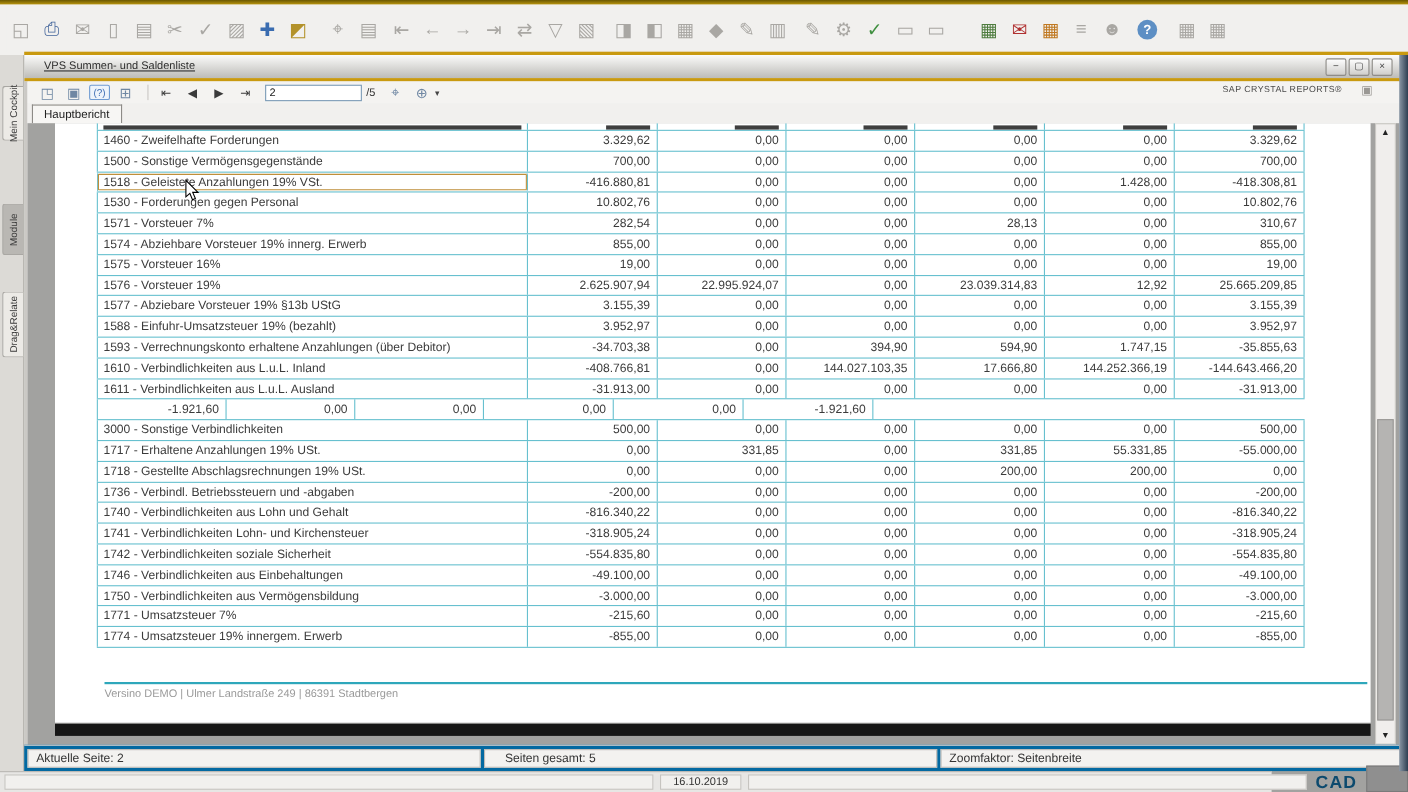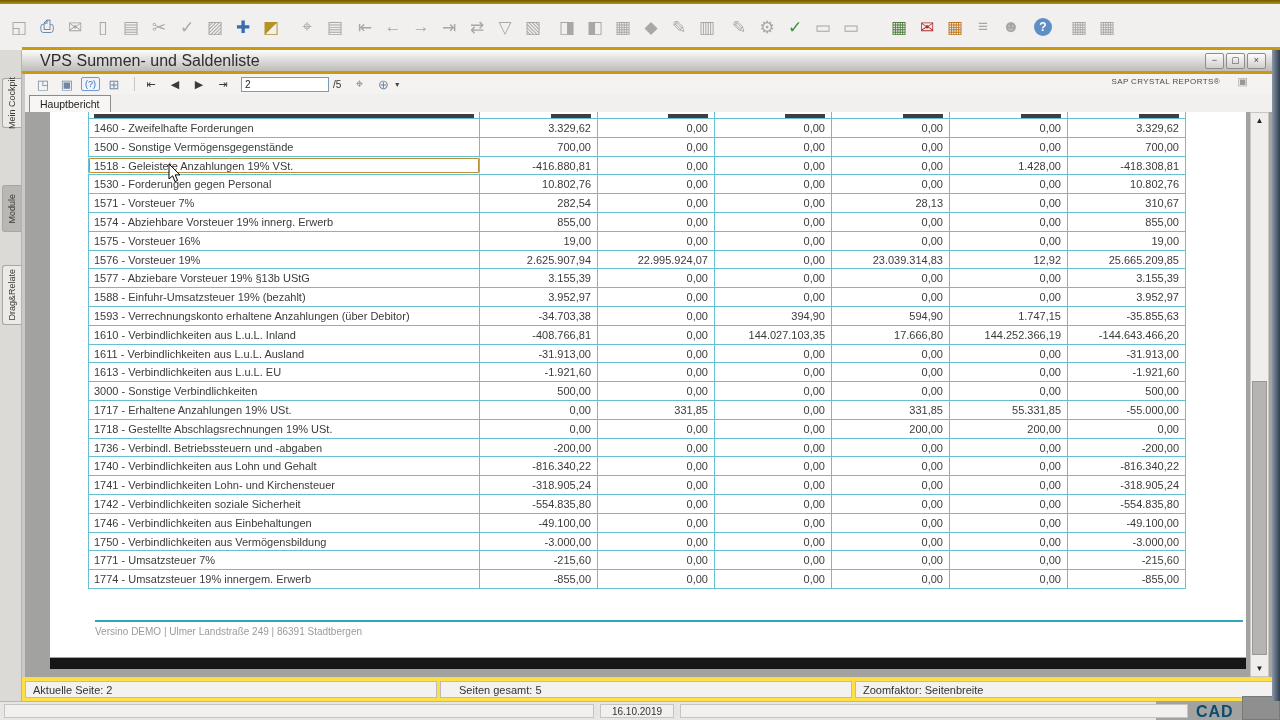--- a/index.html
+++ b/index.html
@@ -9,21 +9,21 @@
   .top-line{position:absolute;left:0;top:0;width:1280px;height:4px;background:linear-gradient(#6b5800,#b8940e);}
   .top-toolbar{position:absolute;left:6px;top:6px;width:1270px;height:42px;display:flex;align-items:center;background:#f1f0ee;}
   .tbicon{width:26px;height:24px;display:inline-flex;align-items:center;justify-content:center;
           font-size:17px;color:#a9a7a3;margin-right:2px;flex:0 0 auto;}
   .tbicon[data-name="help-icon"]{width:18px;height:18px;background:#5d8fc4;color:#fff;border-radius:50%;
           font-size:12px;font-weight:bold;margin:0 4px;}
   
   .win-goldline-top{position:absolute;left:22px;top:47px;width:1258px;height:3px;background:#c99a10;}
   .title-bar{position:absolute;left:22px;top:50px;width:1258px;height:21px;
              background:linear-gradient(#fbfbfa,#bdbcb8);display:flex;align-items:center;}
-  .title-text{font-size:16px;color:#2e2e2e;padding-left:18px;flex:1;}
+  .title-text{font-size:10px;color:#2e2e2e;padding-left:18px;flex:1;text-decoration:underline;}
   .win-btn{width:17px;height:14px;margin-left:2px;border:1px solid #8e8c88;border-radius:2px;
            background:linear-gradient(#fdfdfd,#cfcecb);font-size:9px;line-height:12px;text-align:center;color:#444;}
   .win-btns{display:flex;padding-right:14px;}
   .win-goldline-bottom{position:absolute;left:22px;top:71px;width:1258px;height:3px;background:#c99a10;}
   .left-border{position:absolute;left:22px;top:74px;width:3px;height:627px;background:#cbc9c5;}
   .right-frame{position:absolute;left:1272px;top:50px;width:8px;height:651px;background:linear-gradient(to right,#8a97a5,#2e3f52);}
   
   .viewer-toolbar{position:absolute;left:25px;top:74px;width:1247px;height:20px;background:#f4f3f1;
                   display:flex;align-items:center;padding-left:8px;box-sizing:border-box;}
   .vicon{width:20px;height:16px;display:inline-flex;align-items:center;justify-content:center;
@@ -66,21 +66,21 @@
   .vs-up{top:0;}
   .vs-down{bottom:0;}
   .vs-thumb{position:absolute;left:1px;top:268px;width:15px;height:274px;background:#b5b4b2;border:1px solid #9a9896;box-sizing:border-box;}
   
   .dock{position:absolute;left:0;top:50px;width:22px;height:651px;background:#dcdad6;border-right:1px solid #b5b3af;box-sizing:border-box;}
   .dock-tab{position:absolute;left:2px;width:19px;background:#eceae6;border:1px solid #a9a7a3;border-right:none;
             border-radius:3px 0 0 3px;display:flex;align-items:center;justify-content:center;box-sizing:border-box;}
   .dock-tab.active{background:#b9b7b3;}
   .dock-tab span{writing-mode:vertical-rl;transform:rotate(180deg);font-size:9px;color:#3a3a3a;white-space:nowrap;}
   
-  .status-bar{position:absolute;left:22px;top:677px;width:1250px;height:24px;background:#fde047;border-top:1px solid #d5d3cf;box-sizing:border-box;}
+  .status-bar{position:absolute;left:22px;top:677px;width:1250px;height:24px;background:#0369a1;border-top:1px solid #d5d3cf;box-sizing:border-box;}
   .sb-panel{position:absolute;top:3px;height:17px;line-height:17px;border:1px solid #bdbbb7;background:#f3f2f0;
             font-size:11px;color:#333;padding-left:7px;box-sizing:border-box;}
   .sb-1{left:3px;width:412px;}
   .sb-2{left:418px;width:412px;padding-left:18px;}
   .sb-3{left:833px;width:428px;}
   
   .bottom-bar{position:absolute;left:0;top:701px;width:1156px;height:19px;background:#e7e6e4;border-top:1px solid #b8b6b2;box-sizing:border-box;}
   .bb-panel{position:absolute;top:2px;height:14px;border:1px solid #c6c4c0;background:#f1f0ee;box-sizing:border-box;
             font-size:10px;color:#333;line-height:13px;text-align:center;}
   .bb-1{left:4px;width:590px;}
@@ -313,21 +313,20 @@
             <div class="trow" data-name="table-row">
               <div class="cell c0 name" data-name="account-cell">1611 - Verbindlichkeiten aus L.u.L. Ausland</div>
               <div class="cell c1 num" data-name="value-cell">-31.913,00</div>
               <div class="cell c2 num" data-name="value-cell">0,00</div>
               <div class="cell c3 num" data-name="value-cell">0,00</div>
               <div class="cell c4 num" data-name="value-cell">0,00</div>
               <div class="cell c5 num" data-name="value-cell">0,00</div>
               <div class="cell c6 num" data-name="value-cell">-31.913,00</div>
             </div>
             <div class="trow" data-name="table-row">
-              <div class="cell c0 name" data-name="account-cell">1613 - Verbindlichkeiten aus L.u.L. EU</div>
               <div class="cell c1 num" data-name="value-cell">-1.921,60</div>
               <div class="cell c2 num" data-name="value-cell">0,00</div>
               <div class="cell c3 num" data-name="value-cell">0,00</div>
               <div class="cell c4 num" data-name="value-cell">0,00</div>
               <div class="cell c5 num" data-name="value-cell">0,00</div>
               <div class="cell c6 num" data-name="value-cell">-1.921,60</div>
             </div>
             <div class="trow" data-name="table-row">
               <div class="cell c0 name" data-name="account-cell">3000 - Sonstige Verbindlichkeiten</div>
               <div class="cell c1 num" data-name="value-cell">500,00</div>

